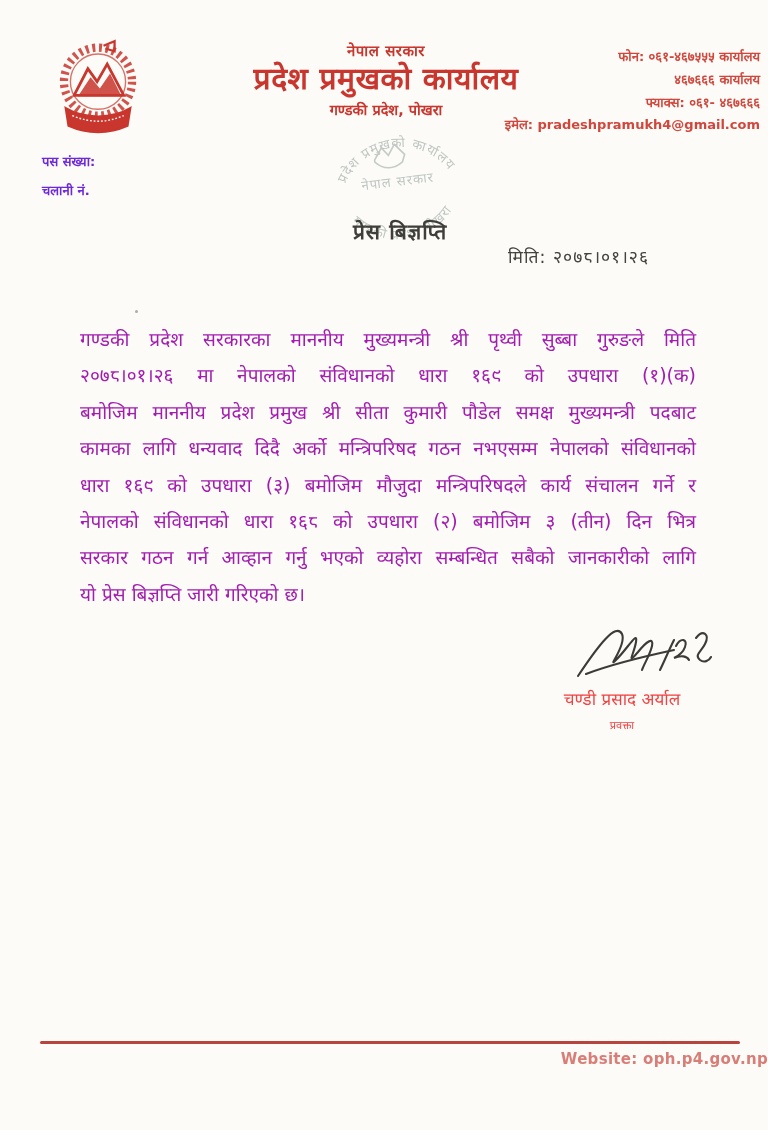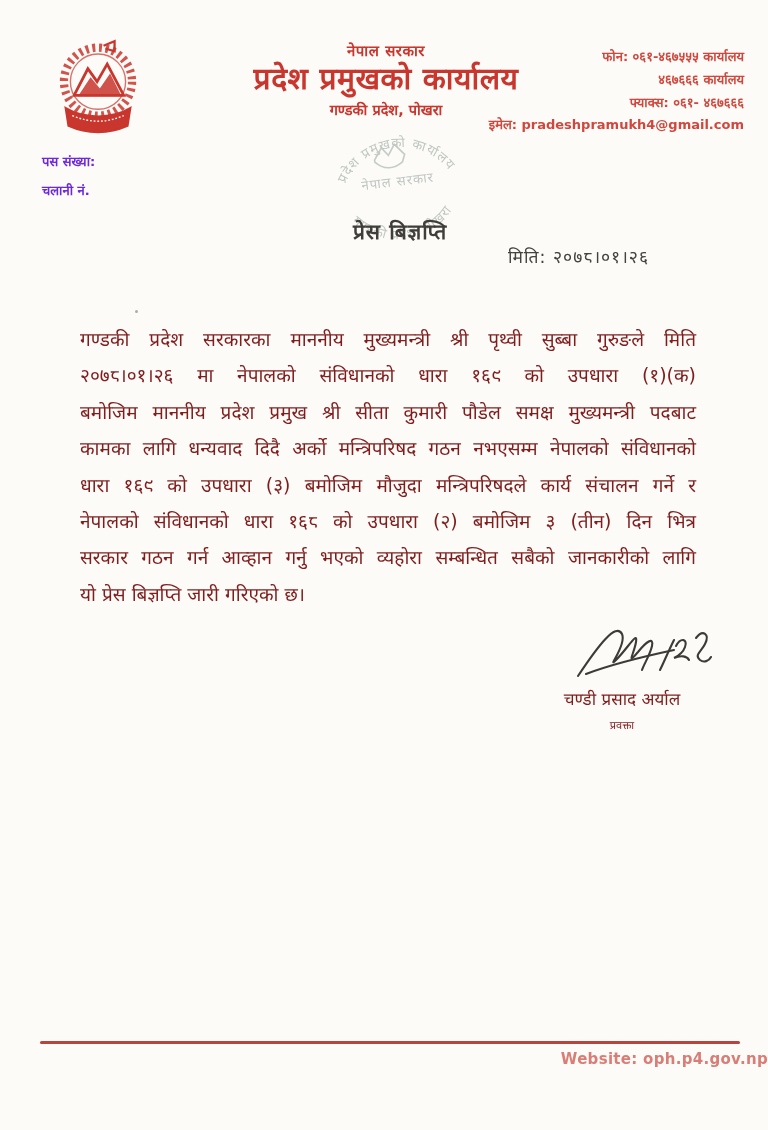--- a/index.html
+++ b/index.html
@@ -12,36 +12,36 @@
     overflow:hidden;
     font-family:"DejaVu Sans","Liberation Sans",sans-serif;
     color:#52514c;
   }
   
   .emblem{position:absolute;left:52px;top:38px;width:92px;height:102px;}
   .hdr-center{position:absolute;left:218px;top:40px;width:336px;text-align:center;color:#c8362e;}
   .hdr-gov{font-size:15px;font-weight:bold;letter-spacing:.5px;}
   .hdr-office{font-size:30px;font-weight:bold;line-height:1.1;margin-top:2px;letter-spacing:.5px;}
   .hdr-loc{font-size:14.5px;font-weight:bold;margin-top:4px;}
-  .contact{position:absolute;right:24px;top:46px;width:290px;text-align:right;color:#d0483d;font-size:13px;font-weight:bold;line-height:1.75;}
+  .contact{position:absolute;right:8px;top:46px;width:290px;text-align:right;color:#d0483d;font-size:13px;font-weight:bold;line-height:1.75;}
   .contact .email{color:#d0483d;}
   .refs{position:absolute;left:42px;top:148px;color:#6d28d9;font-size:13px;font-weight:bold;line-height:2.2;}
   
   .stamp{position:absolute;left:283px;top:116px;width:234px;height:168px;transform:rotate(-7deg);opacity:.62;}
   .stamp text, .stamp textPath{fill:#9aa6a0;font-size:13px;font-family:"DejaVu Sans",sans-serif;letter-spacing:1px;}
   .subject{position:absolute;left:295px;top:197px;width:210px;text-align:center;
            font-size:21px;font-weight:bold;color:#3f3e3a;letter-spacing:1px;margin-top:20px;}
   .dateline{position:absolute;left:508px;top:244px;font-size:17.5px;color:#45433d;letter-spacing:1px;}
   
-  .body{position:absolute;left:80px;top:321px;width:616px;font-size:19px;line-height:36.4px;color:#7f1d1d;}
+  .body{position:absolute;left:80px;top:321px;width:616px;font-size:19px;line-height:36.4px;color:#a21caf;}
   .bodyline{text-align:justify;text-align-last:justify;white-space:normal;}
   .bodyline.last{text-align:center;text-align-last:left;}
   
   .sig-scribble{position:absolute;left:572px;top:612px;width:152px;height:82px;}
-  .sig-block{position:absolute;left:532px;top:690px;width:180px;text-align:center;color:#7f1d1d;font-size:17px;line-height:1.1;}
+  .sig-block{position:absolute;left:532px;top:690px;width:180px;text-align:center;color:#ef4444;font-size:17px;line-height:1.1;}
   .sig-role{margin-top:11px;font-size:11px;}
   
   .footer-rule{position:absolute;left:40px;top:1041px;width:700px;height:3px;background:#b8453d;border-radius:2px;}
   .footer-web{position:absolute;left:0;top:1050px;width:768px;text-align:right;
               font-size:15px;font-weight:600;color:#d97e77;letter-spacing:.3px;}
   .speck{position:absolute;left:135px;top:310px;width:3px;height:3px;border-radius:50%;background:#9b9a95;opacity:.8;}
 </style>
 </head>
 <body>
 

